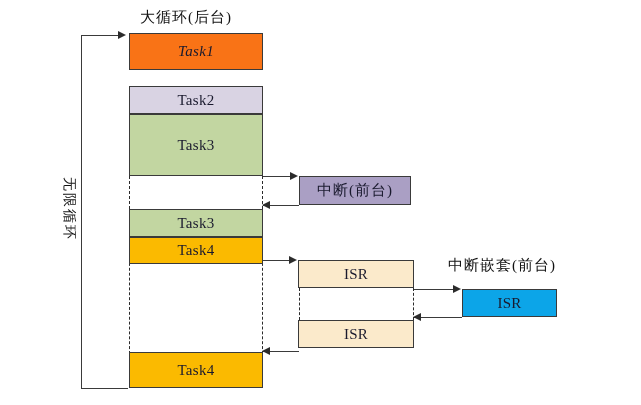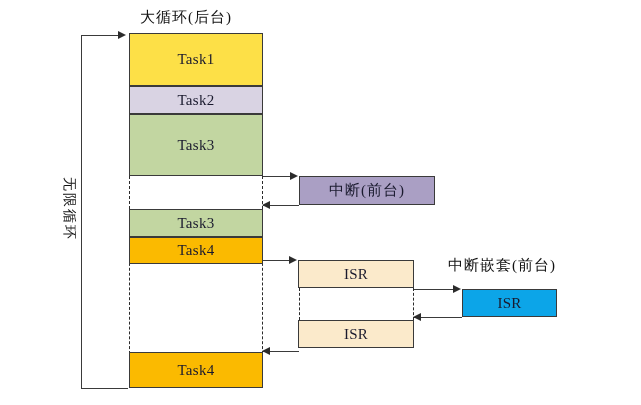--- a/index.html
+++ b/index.html
@@ -107,33 +107,33 @@
   <div class="hline" style="left:81px; top:388px; width:47px;"></div>
 
   <div class="vlabel" style="left:78px; top:175px;">无限循环</div>
 
   <div class="dashv" style="left:129px; top:176px; height:33px;"></div>
   <div class="dashv" style="left:262px; top:176px; height:33px;"></div>
 
   <div class="dashv" style="left:129px; top:258px; height:96px;"></div>
   <div class="dashv" style="left:262px; top:258px; height:96px;"></div>
 
-  <div class="box" style="left:129px; top:33px; width:134px; height:53px; background:#fde047;">Task1</div>
+  <div class="box" style="left:129px; top:33px; width:134px; height:37px; background:#f97316;font-style:italic;">Task1</div>
 
   <div class="box" style="left:129px; top:86px; width:134px; height:28px; background:#D9D3E3;">Task2</div>
 
   <div class="box" style="left:129px; top:114px; width:134px; height:62px; background:#C2D6A1;">Task3</div>
 
   <div class="box" style="left:129px; top:209px; width:134px; height:28px; background:#C2D6A1;">Task3</div>
 
   <div class="box" style="left:129px; top:237px; width:134px; height:27px; background:#FBBA00;">Task4</div>
 
   <div class="box" style="left:129px; top:352px; width:134px; height:36px; background:#FBBA00;">Task4</div>
 
-  <div class="box cn" style="left:299px; top:176px; width:136px; height:29px; background:#AA9FC4;">中断(前台)</div>
+  <div class="box cn" style="left:299px; top:176px; width:112px; height:29px; background:#AA9FC4;">中断(前台)</div>
 
   <div class="hline" style="left:263px; top:176px; width:29px;"></div>
   <div class="arrowhead right" style="left:290px; top:171.5px;"></div>
 
   <div class="hline" style="left:263px; top:205px; width:36px;"></div>
   <div class="arrowhead left" style="left:262px; top:200.5px;"></div>
 
   <div class="box" style="left:298px; top:260px; width:116px; height:28px; background:#FBEACB;">ISR</div>
 
   <div class="box" style="left:298px; top:320px; width:116px; height:28px; background:#FBEACB;">ISR</div>

